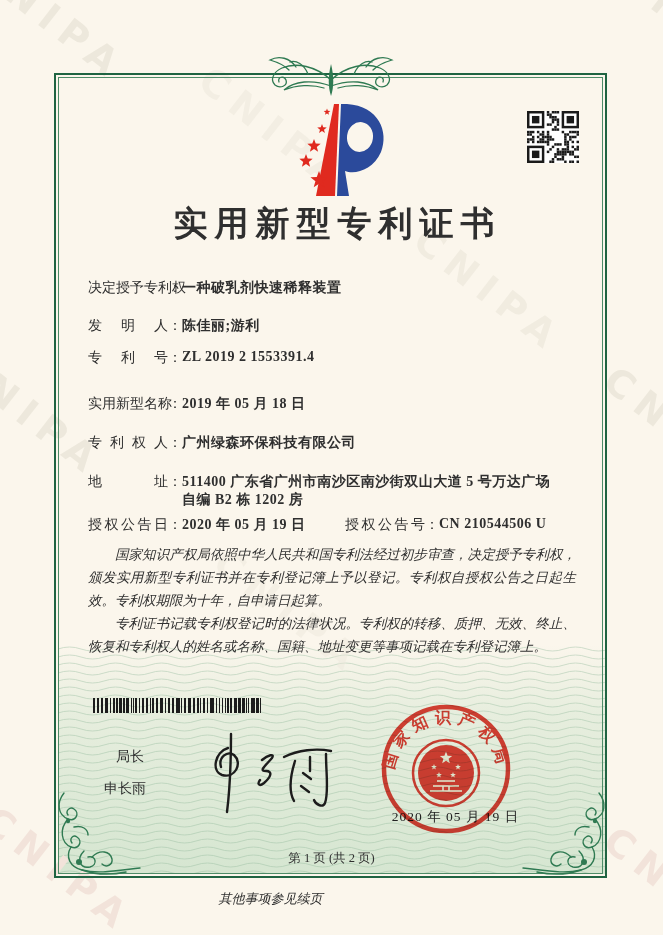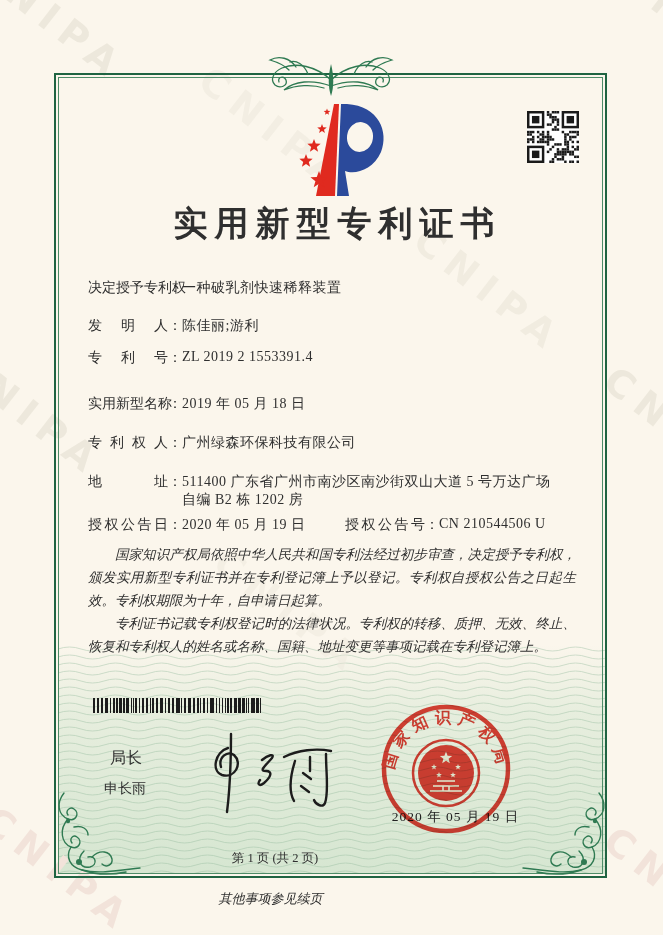--- a/index.html
+++ b/index.html
@@ -34,41 +34,41 @@
   .logo{position:absolute;left:281px;top:100px;width:110px;height:100px;z-index:2;}
   .qr{position:absolute;left:527px;top:111px;width:52px;height:52px;background:#fff;z-index:2;}
   .title{position:absolute;left:0;top:201px;width:663px;text-align:center;font-size:34px;
       font-weight:600;letter-spacing:7px;padding-left:12px;box-sizing:border-box;z-index:2;}
 
   
   .field-row{position:absolute;left:88px;font-size:14px;z-index:2;white-space:nowrap;}
   .flabel{display:inline-block;width:80px;text-align:justify;text-align-last:justify;
       -moz-text-align-last:justify;vertical-align:top;}
   .fcolon{display:inline-block;width:14px;vertical-align:top;}
-  .fvalue{display:inline-block;vertical-align:top;letter-spacing:.5px;}
+  .fvalue{display:inline-block;vertical-align:top;letter-spacing:.5px;font-weight:bold;}
   .fvalue .line2{display:block;}
   .field-row.second{left:345px;}
 
   
   .legal{position:absolute;left:88px;top:543px;width:488px;font-size:13.5px;line-height:23px;
       font-style:italic;text-align:justify;z-index:2;}
   .legal p{margin:0;text-indent:2em;}
 
   
   .barcode{position:absolute;left:93px;top:698px;width:172px;height:15px;z-index:2;}
-  .sig-title{position:absolute;left:110px;top:748px;font-size:16px;z-index:4;
+  .sig-title{position:absolute;left:116px;top:748px;font-size:14px;z-index:4;
       font-family:"Liberation Sans","DejaVu Sans",sans-serif;text-align:center;}
   .sig-name{position:absolute;left:104px;top:780px;font-size:14px;z-index:4;
       font-family:"Liberation Sans","DejaVu Sans",sans-serif;text-align:center;}
   .signature{position:absolute;left:198px;top:726px;width:150px;height:92px;z-index:4;}
   .seal{position:absolute;left:379px;top:702px;width:134px;height:134px;z-index:5;opacity:.88;
       mix-blend-mode:multiply;}
   .seal-date{position:absolute;left:388px;top:808px;width:135px;text-align:center;
       font-size:13.5px;letter-spacing:1px;color:#222;z-index:4;}
-  .page-num{position:absolute;left:0;top:850px;width:550px;text-align:center;font-size:12.5px;z-index:2;}
+  .page-num{position:absolute;left:0;top:850px;width:663px;text-align:center;font-size:12.5px;z-index:2;}
   .footer-note{position:absolute;left:0;top:890px;width:541px;text-align:center;font-size:13px;
       font-style:italic;z-index:2;}
 
   
   .ornament-top{position:absolute;left:246px;top:50px;width:170px;height:50px;z-index:4;}
   .ornament-bl{position:absolute;left:52px;top:791px;width:96px;height:86px;z-index:4;}
   .ornament-br{position:absolute;left:515px;top:791px;width:96px;height:86px;z-index:4;
       transform:scaleX(-1);}
 </style>
 </head>

